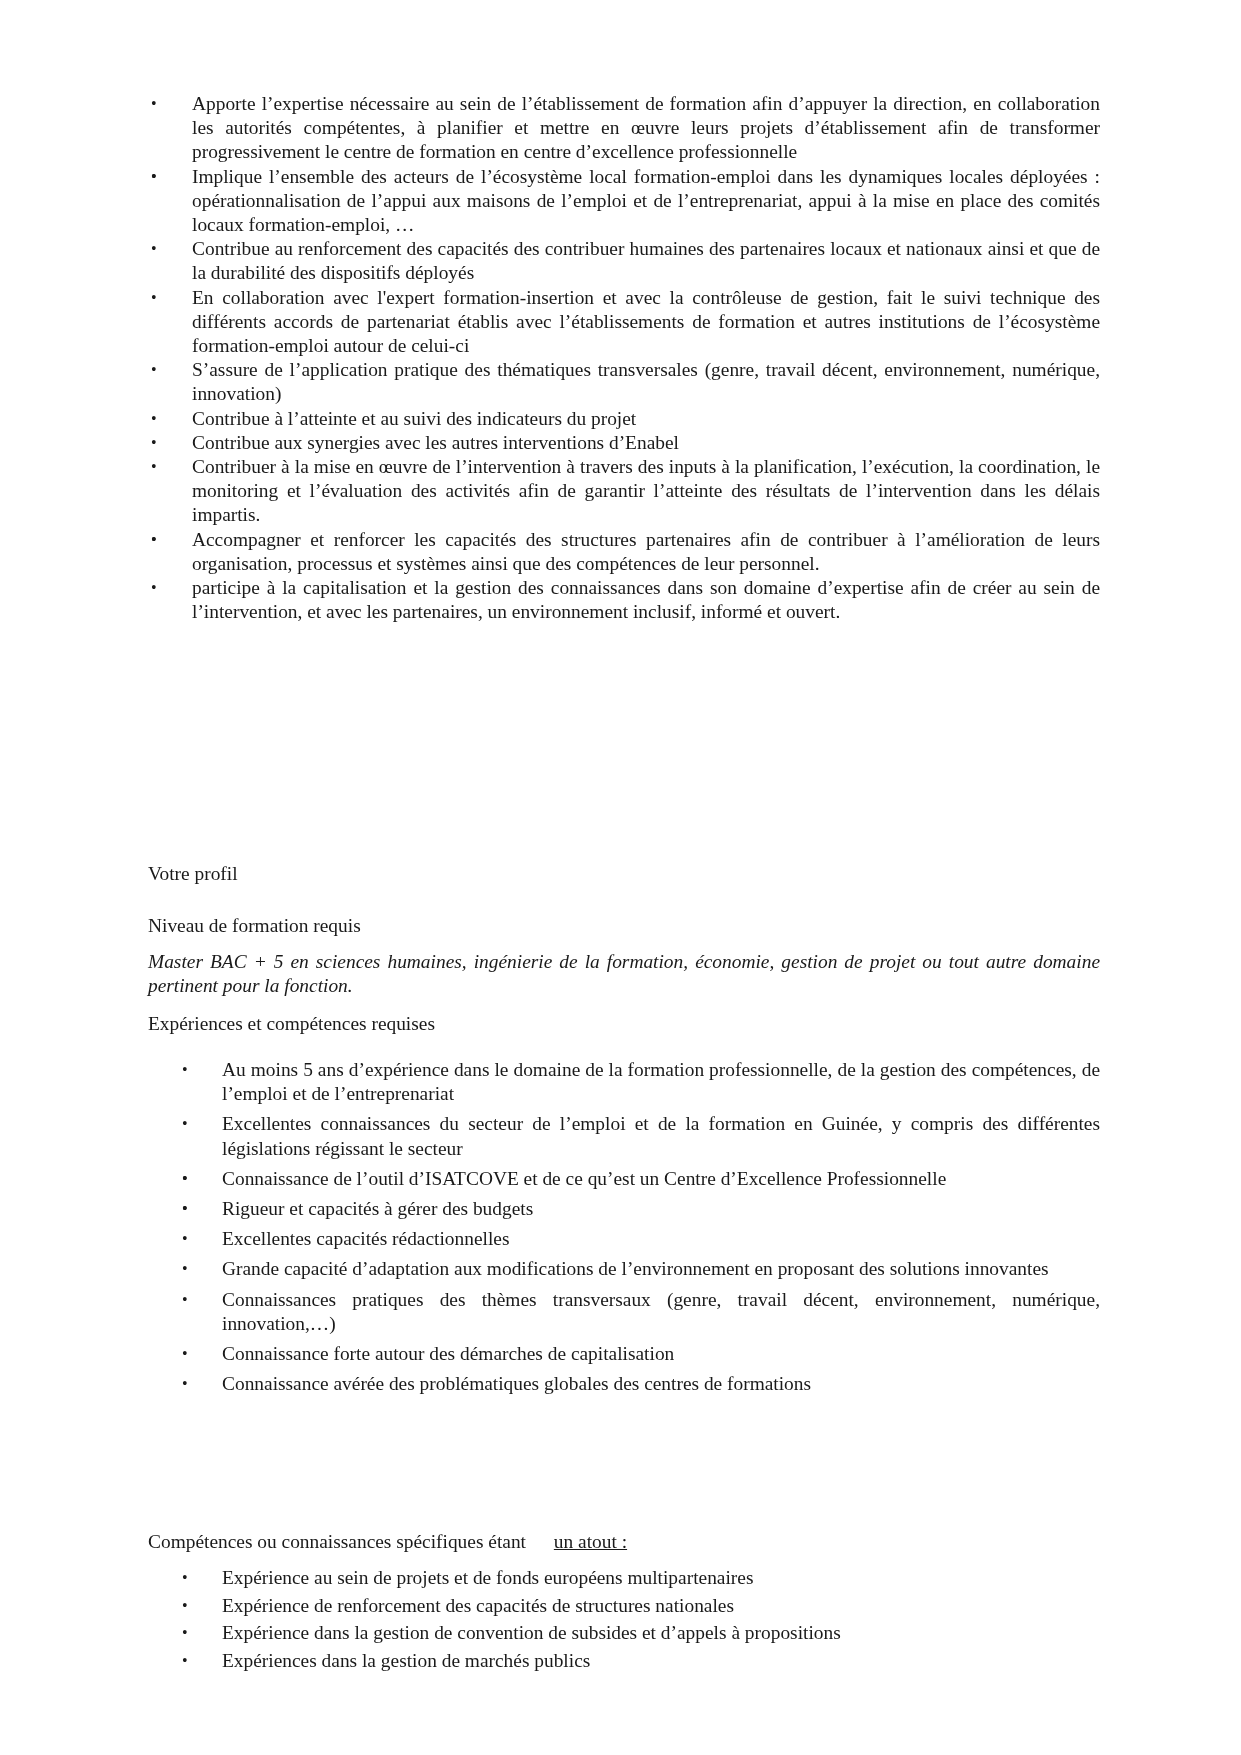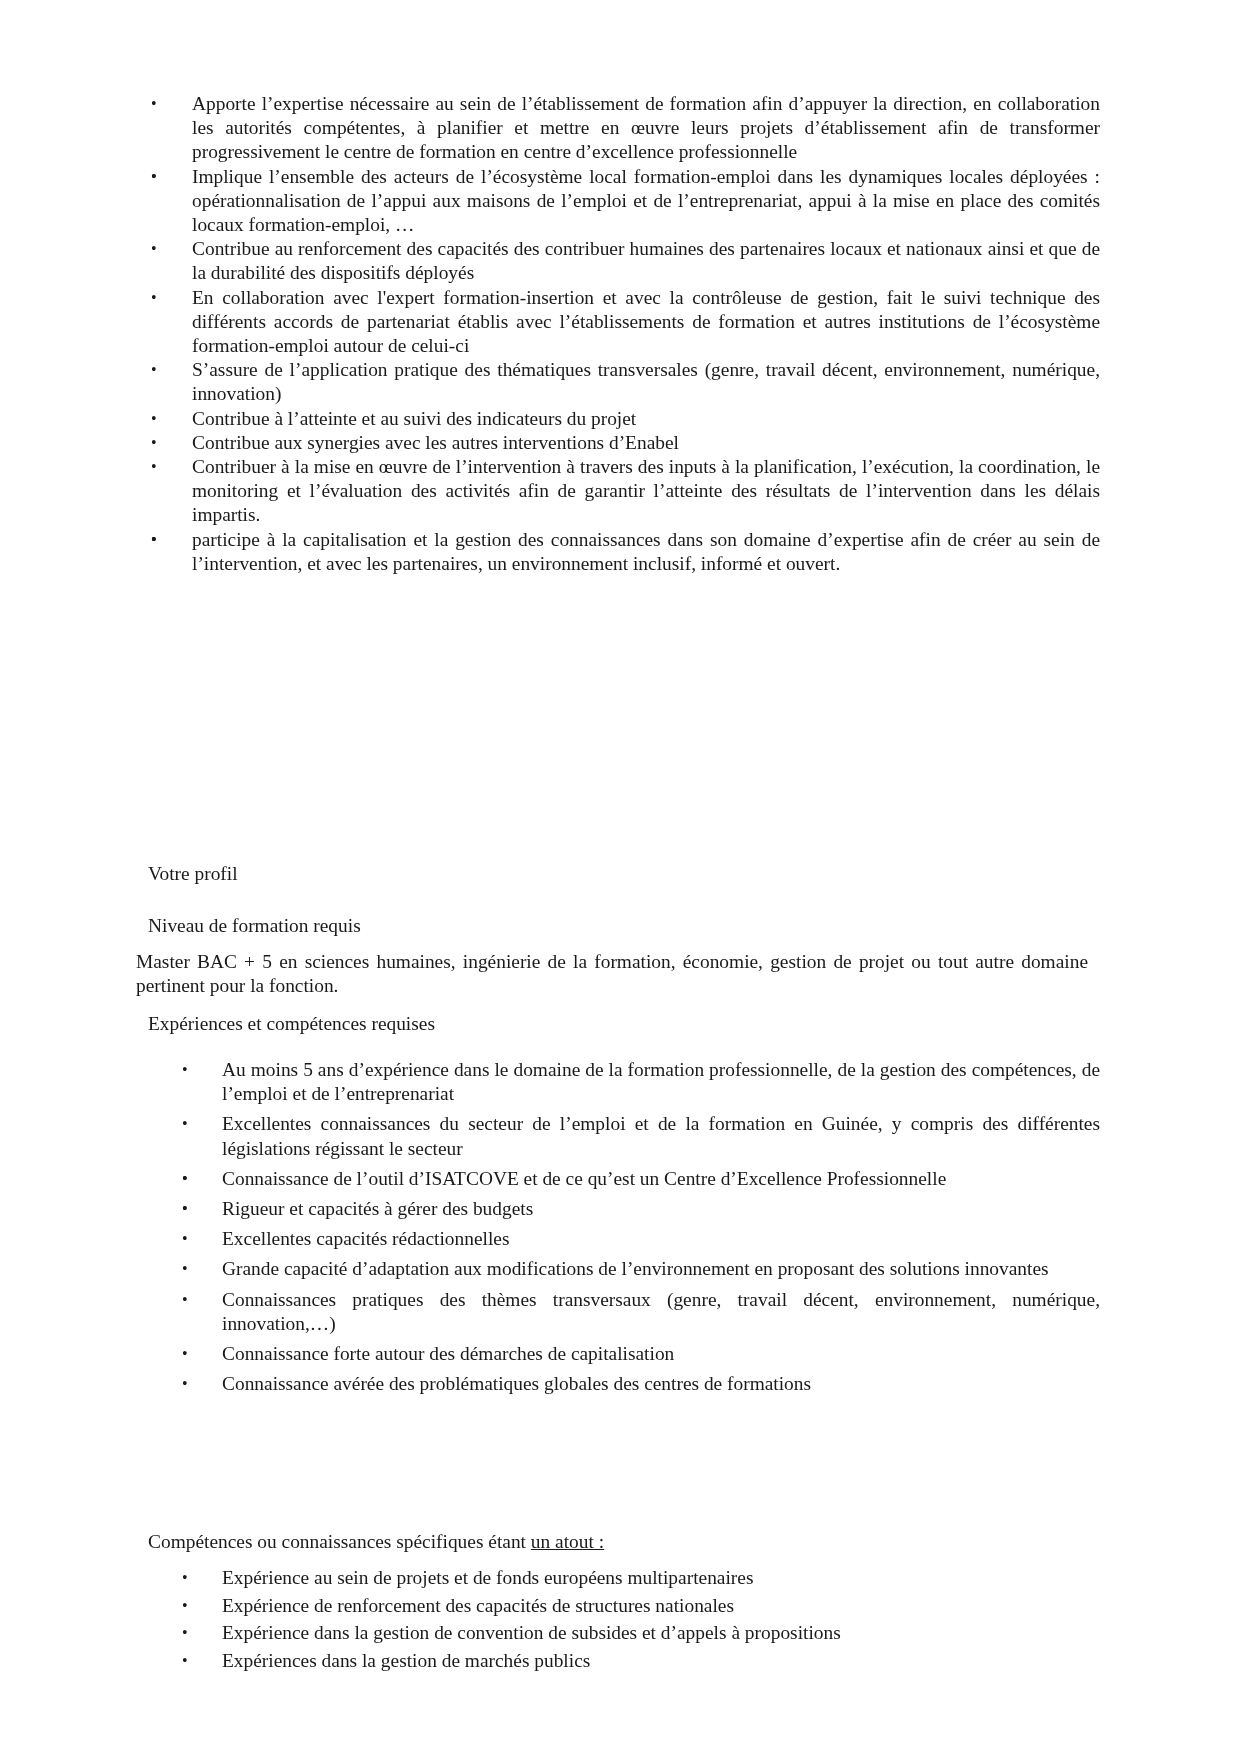--- a/index.html
+++ b/index.html
@@ -13,40 +13,40 @@
     .list1 { position: absolute; left: 148px; top: 92px; width: 952px; }
     .list1 li { position: relative; padding-left: 44px; text-align: justify; text-align-last: left; }
     .bullet { position: absolute; left: 3px; top: 0; font-size: 16px; }
     .list2 li, .list3 li { position: relative; padding-left: 74px; text-align: justify; text-align-last: left; }
     .list2 .bullet, .list3 .bullet { left: 34px; }
     .list2 { position: absolute; left: 148px; top: 1058px; width: 952px; }
     .list2 li { margin-bottom: 6px; }
     .list3 { position: absolute; left: 148px; top: 1566px; width: 952px; }
     .list3 li { margin-bottom: 3.5px; }
     .heading { position: absolute; left: 148px; font-weight: normal; }
-    .para { position: absolute; left: 136px; width: 952px; text-align: justify; text-align-last: left; }
-    .u { text-decoration: underline; }
+    .para { position: absolute; left: 148px; width: 952px; text-align: justify; text-align-last: left; font-style: italic; }
+    .u { text-decoration: underline; margin-left: 23px; }
   </style>
 </head>
 <body>
 
 <div class="page">
 
   <ul class="list1">
     <li><span class="bullet">•</span><span>Apporte l’expertise nécessaire au sein de l’établissement de formation afin d’appuyer la direction, en collaboration les autorités compétentes, à planifier et mettre en œuvre leurs projets d’établissement afin de transformer progressivement le centre de formation en centre d’excellence professionnelle</span></li>
     <li><span class="bullet">•</span></li>
     <li><span class="bullet">•</span><span>Implique l’ensemble des acteurs de l’écosystème local formation-emploi dans les dynamiques locales déployées : opérationnalisation de l’appui aux maisons de l’emploi et de l’entreprenariat, appui à la mise en place des comités locaux formation-emploi, …</span></li>
     <li><span class="bullet">•</span><span>Contribue au renforcement des capacités des contribuer humaines des partenaires locaux et nationaux ainsi et que de la durabilité des dispositifs déployés</span></li>
     <li><span class="bullet">•</span><span>En collaboration avec l'expert formation-insertion et avec la contrôleuse de gestion, fait le suivi technique des différents accords de partenariat établis avec l’établissements de formation et autres institutions de l’écosystème formation-emploi autour de celui-ci</span></li>
     <li><span class="bullet">•</span><span>S’assure de l’application pratique des thématiques transversales (genre, travail décent, environnement, numérique, innovation)</span></li>
     <li><span class="bullet">•</span><span>Contribue à l’atteinte et au suivi des indicateurs du projet</span></li>
     <li><span class="bullet">•</span><span>Contribue aux synergies avec les autres interventions d’Enabel</span></li>
     <li><span class="bullet">•</span><span>Contribuer à la mise en œuvre de l’intervention à travers des inputs à la planification, l’exécution, la coordination, le monitoring et l’évaluation des activités afin de garantir l’atteinte des résultats de l’intervention dans les délais impartis.</span></li>
     <li><span class="bullet">•</span></li>
-    <li><span class="bullet">•</span></li>
+    <li><span class="bullet">•</span><span>Accompagner et renforcer les capacités des structures partenaires afin de contribuer à l’amélioration de leurs organisation, processus et systèmes ainsi que des compétences de leur personnel.</span></li>
     <li><span class="bullet">•</span><span>participe à la capitalisation et la gestion des connaissances dans son domaine d’expertise afin de créer au sein de l’intervention, et avec les partenaires, un environnement inclusif, informé et ouvert.</span></li>
   </ul>
 
   <div class="heading" style="top:862px;">Votre profil</div>
 
   <div class="heading" style="top:914px;">Niveau de formation requis</div>
 
   <div class="para" style="top:950px;">Master BAC + 5 en sciences humaines, ingénierie de la formation, économie, gestion de projet ou tout autre domaine pertinent pour la fonction.</div>
 
   <div class="heading" style="top:1012px;">Expériences et compétences requises</div>

